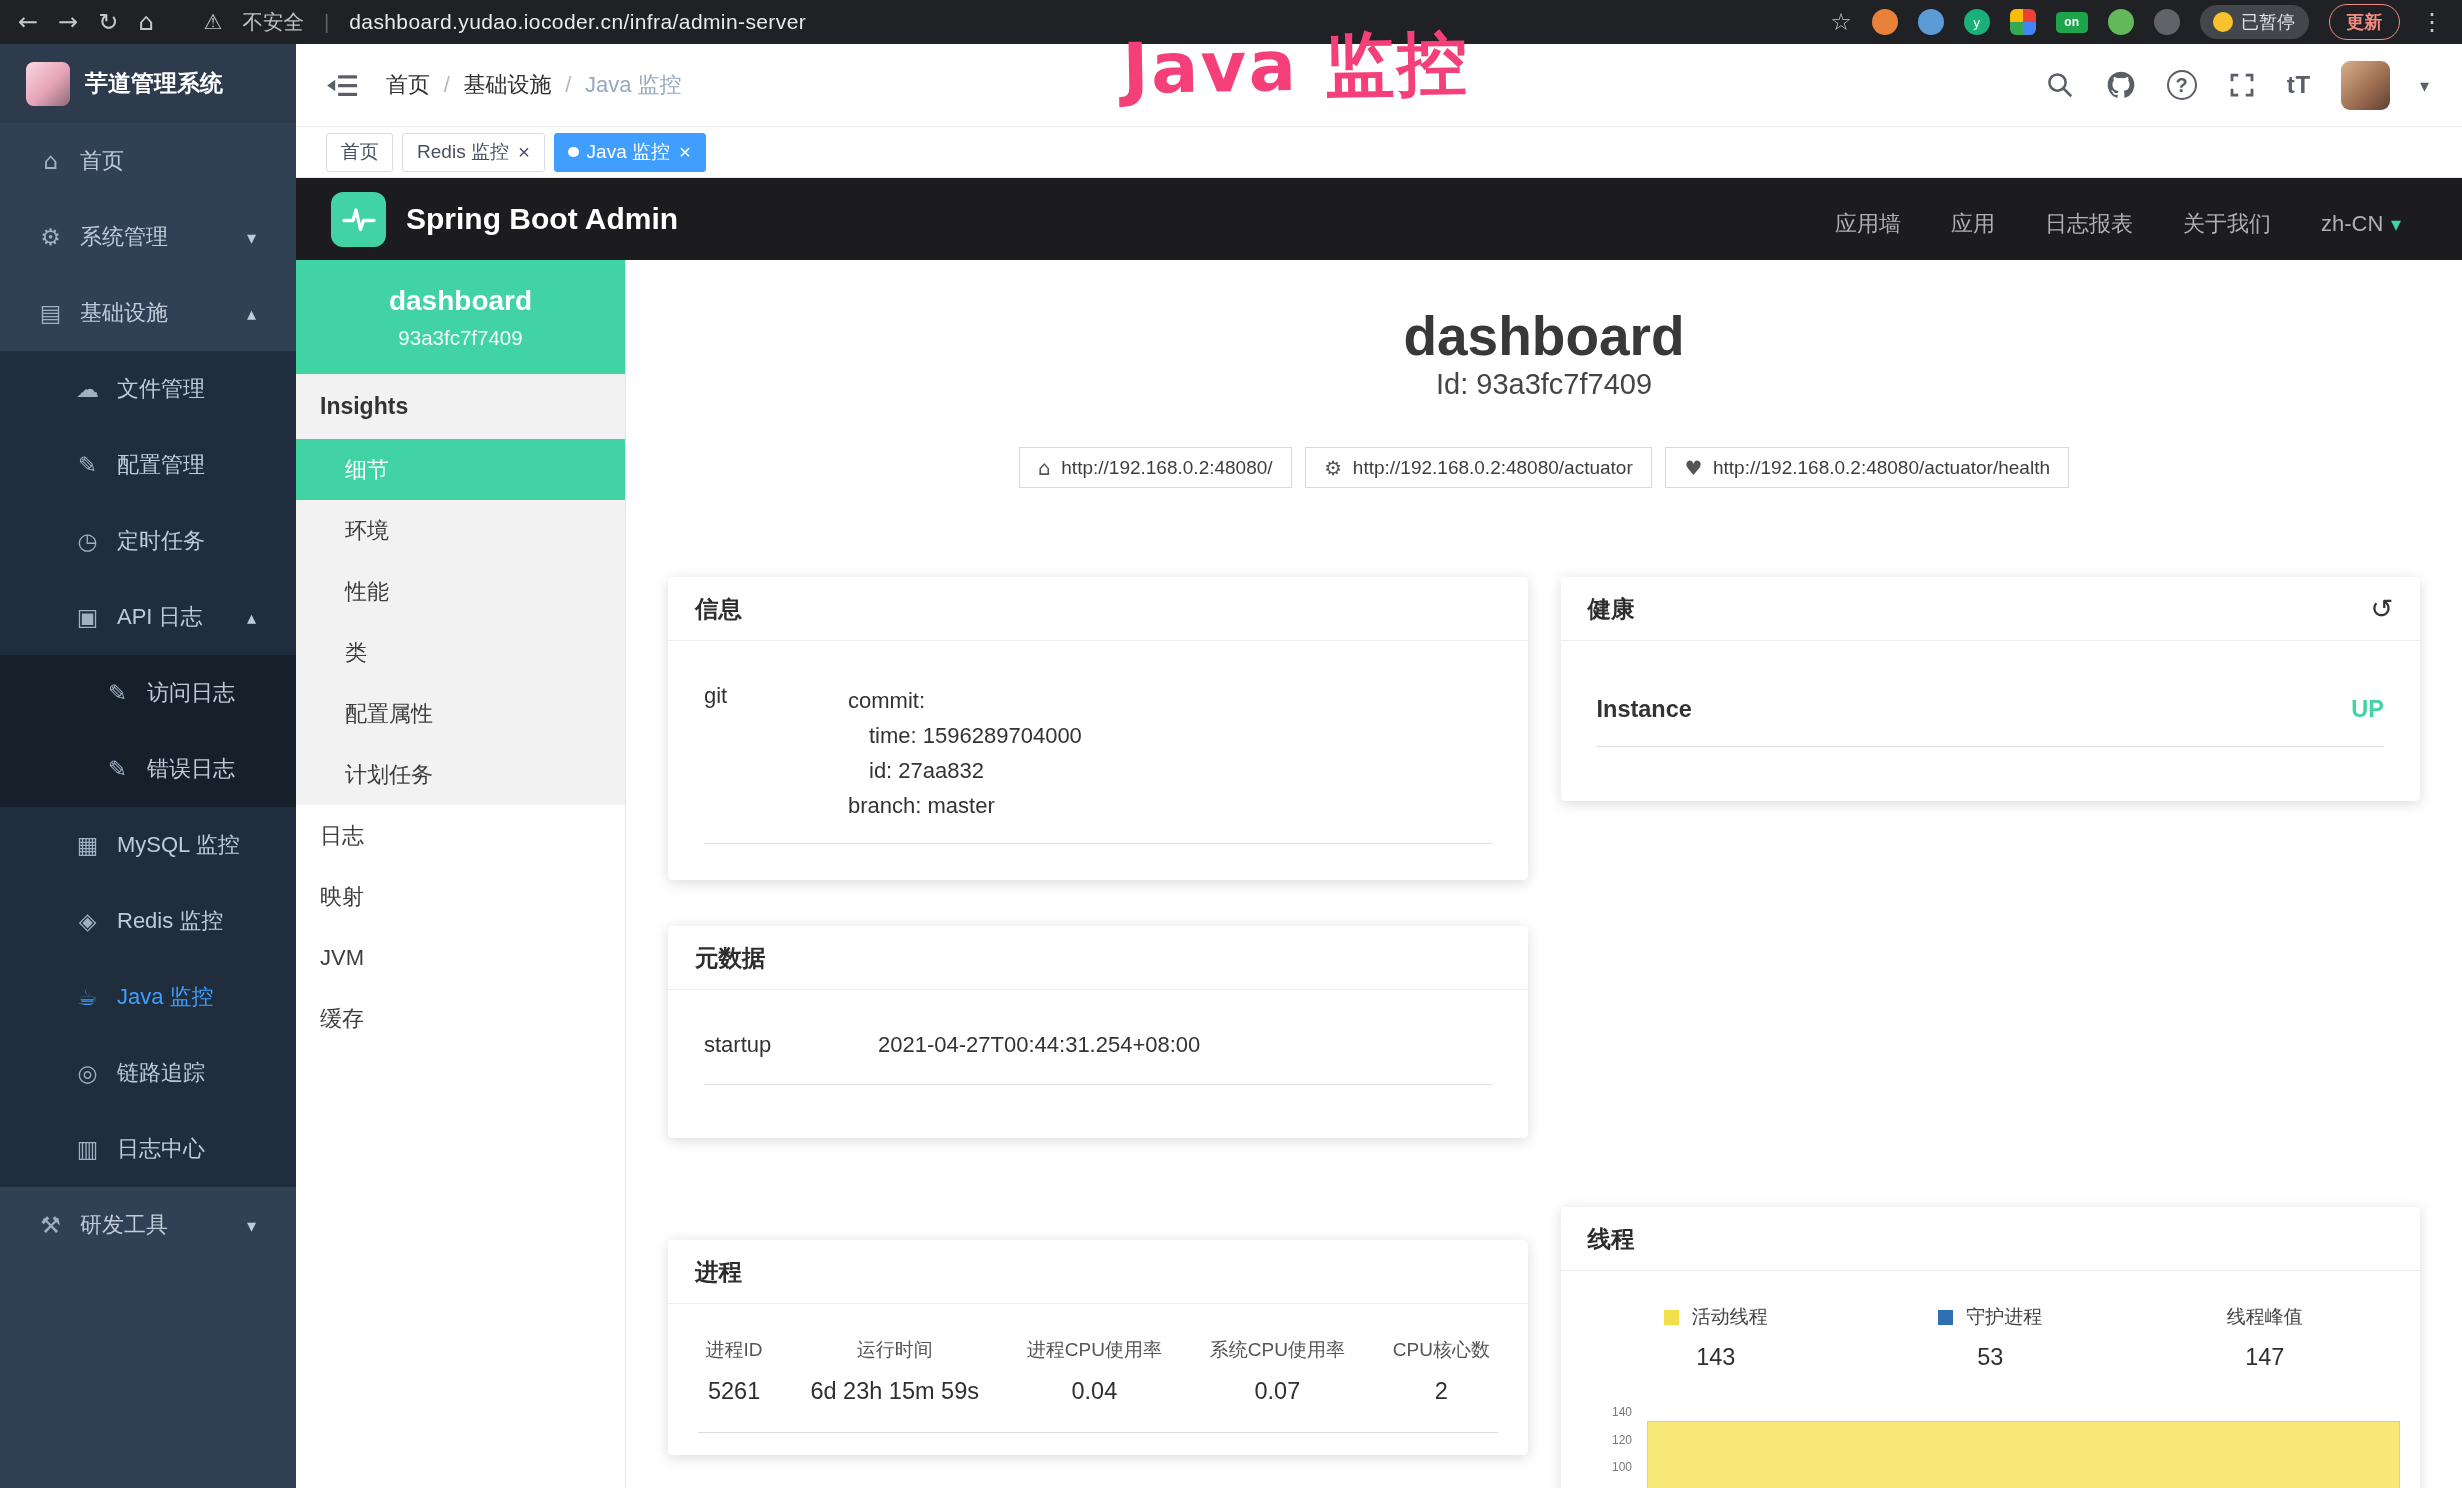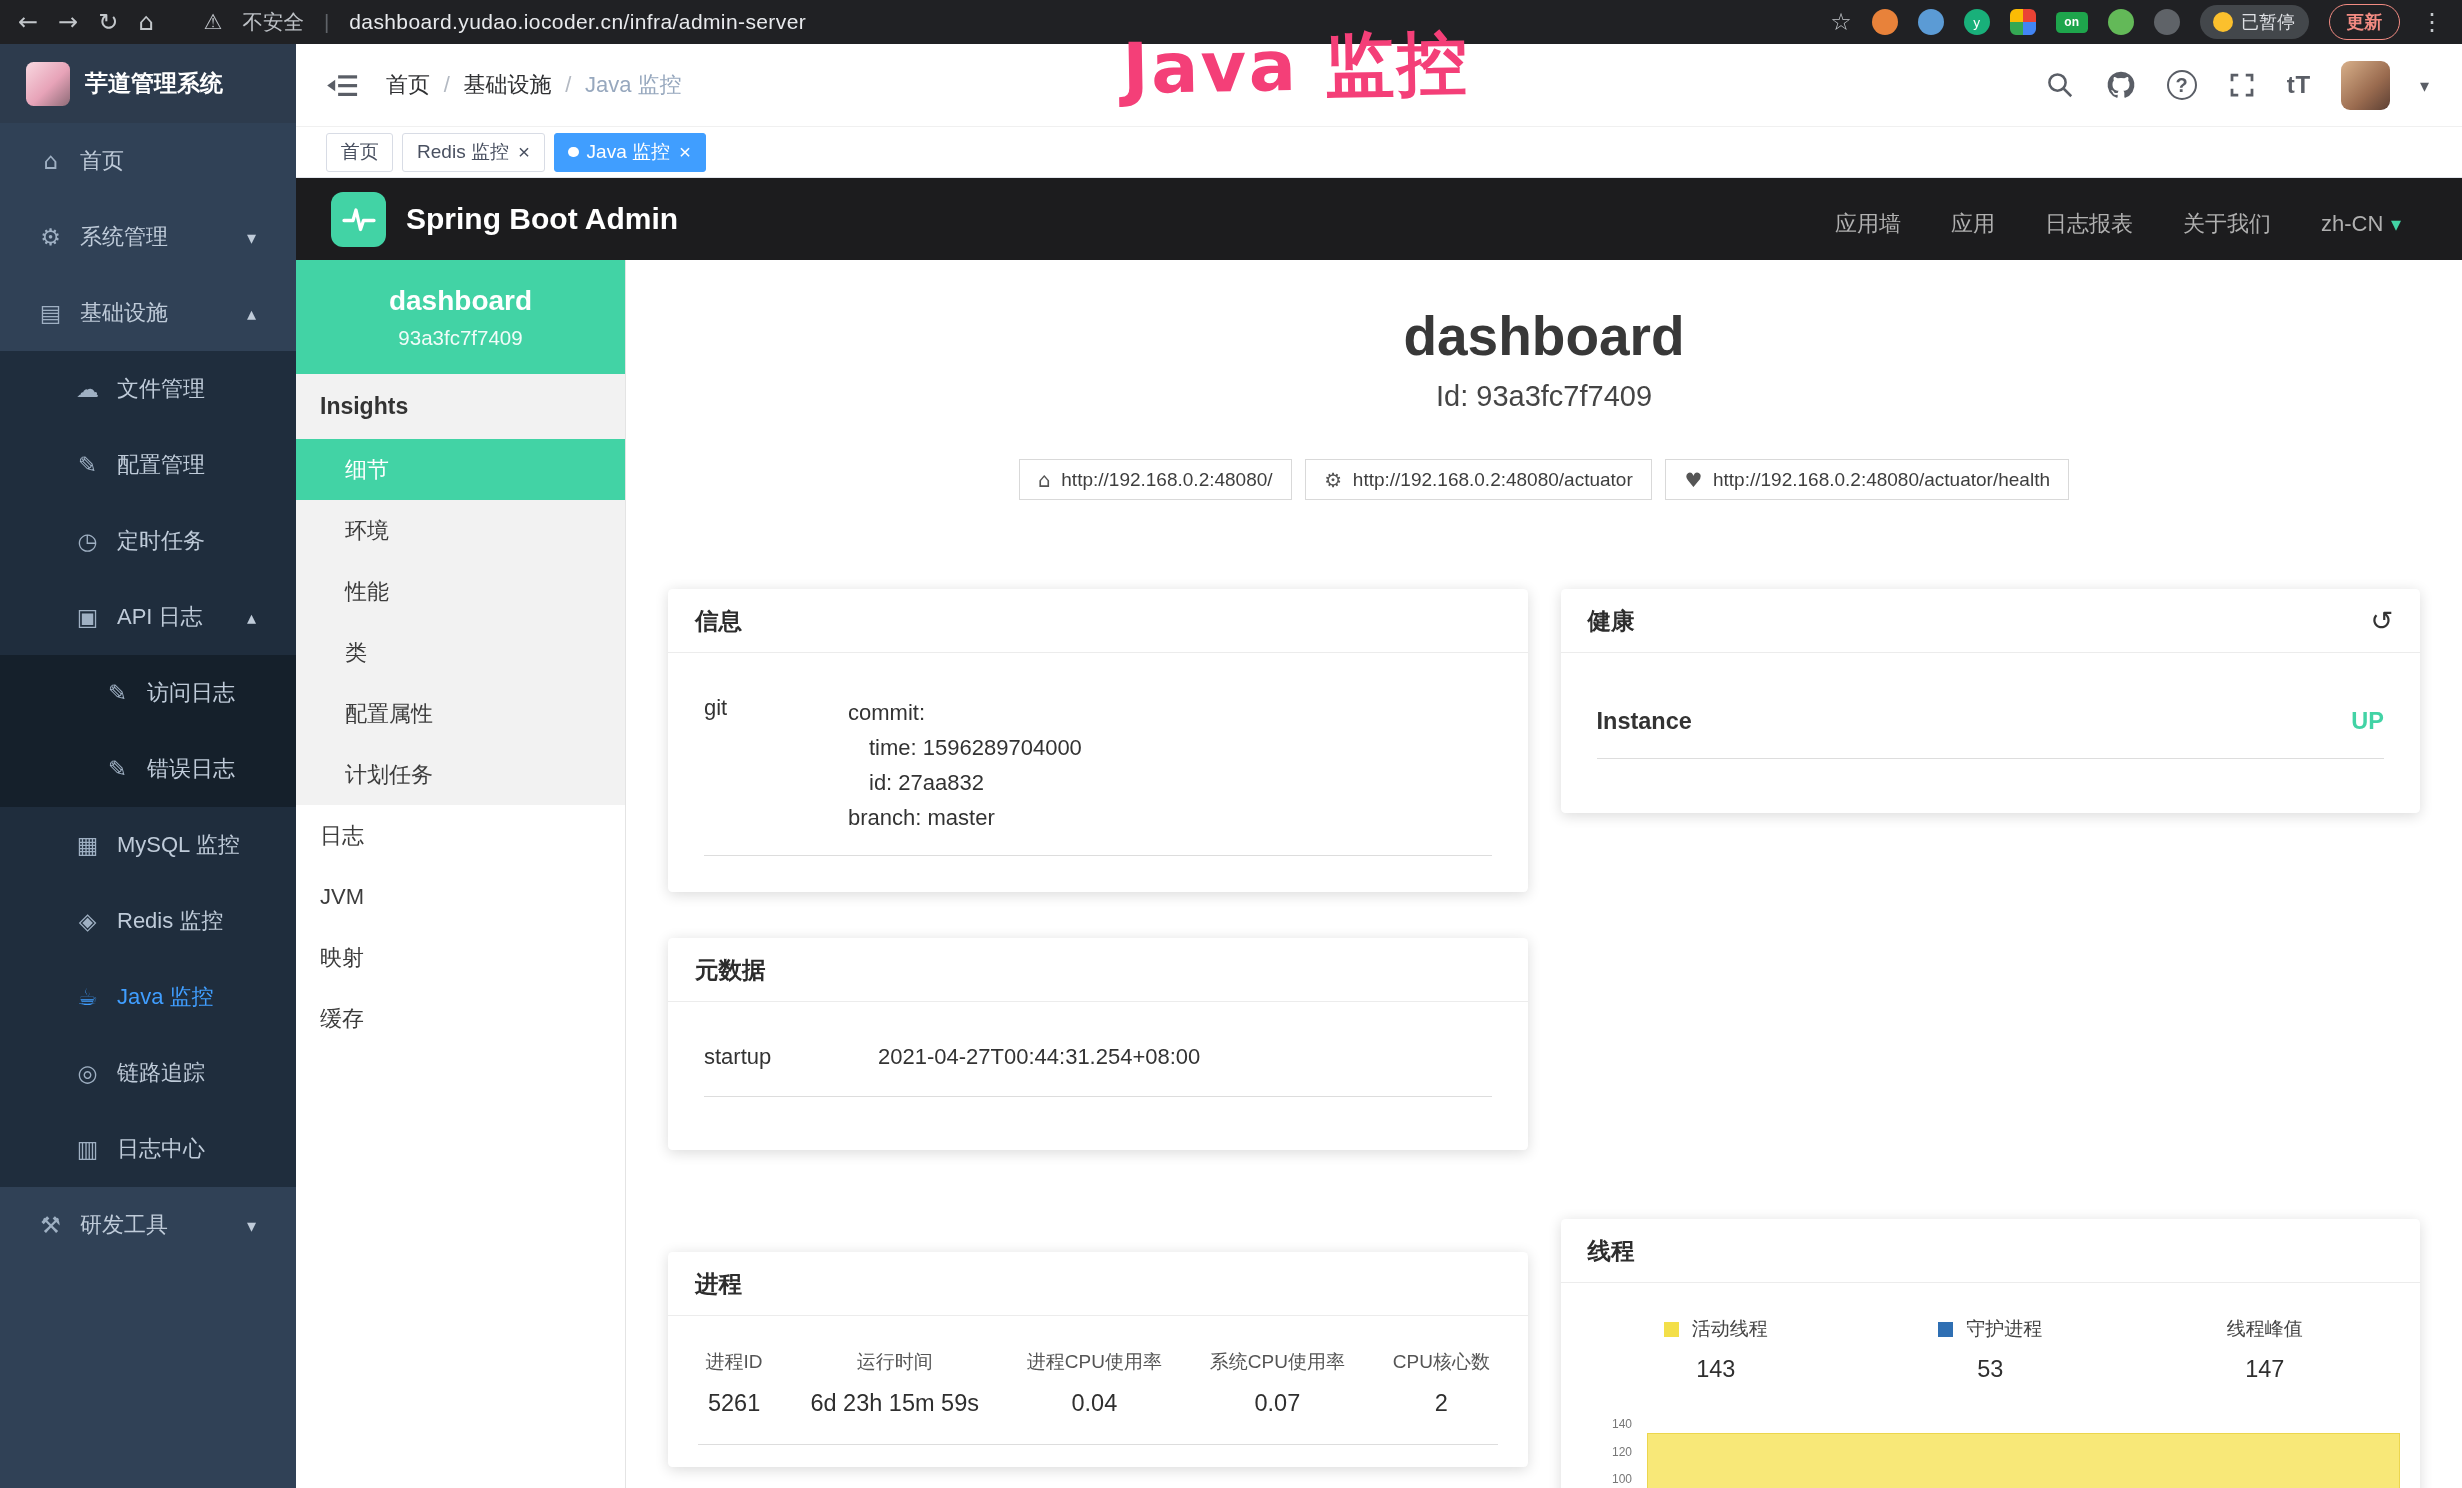--- a/index.html
+++ b/index.html
@@ -83,21 +83,21 @@
   .sba-app-id { font-size:20.5px; color:rgba(255,255,255,.92); }
   .sba-group { background:#f2f2f2; }
   .sba-section { height:65px; display:flex; align-items:center; padding-left:24px; font-size:23px; font-weight:700; color:#333; }
   .sba-item { height:61px; display:flex; align-items:center; padding-left:49px; font-size:22px; color:#3c3c3c; cursor:pointer; }
   .sba-item.active { background:#42d3a5; color:#fff; }
   .sba-root { height:61px; display:flex; align-items:center; padding-left:24px; font-size:22px; color:#3c3c3c; background:#fff; cursor:pointer; }
 
   
   .sba-main { flex:1; min-width:0; padding-top:44px; background:#fff; }
   .inst-title { text-align:center; font-size:55px; font-weight:700; color:#383838; }
-  .inst-id { text-align:center; font-size:29px; color:#454545; margin-top:12px; }
+  .inst-id { text-align:center; font-size:29px; color:#454545; }
   .links-row { display:flex; justify-content:center; gap:13.7px; margin-top:46px; }
   .link-btn { display:flex; align-items:center; gap:10.6px; border:1.5px solid #d9d9d9; background:#fff; height:41px; padding:0 18px; font-size:19px; color:#3e3e3e; cursor:pointer; }
   .link-btn .ico { font-size:20px; color:#555; }
 
   .cards { display:flex; gap:33px; margin:89px 42px 0 42px; align-items:flex-start; }
   .col { flex:1; min-width:0; }
   .card { background:#fff; border-radius:4.6px; box-shadow:0 2.3px 13.7px rgba(0,0,0,.14); overflow:hidden; }
   .card-h { height:64px; display:flex; align-items:center; justify-content:space-between; padding:0 27px; border-bottom:1.5px solid #ececec; font-size:23.5px; font-weight:700; color:#2d2d2d; }
   .history-ico { font-size:27px; color:#333; font-weight:400; cursor:pointer; }
 
@@ -346,22 +346,22 @@
             <div class="sba-group">
               <div class="sba-section">Insights</div>
               <div class="sba-item active">细节</div>
               <div class="sba-item">环境</div>
               <div class="sba-item">性能</div>
               <div class="sba-item">类</div>
               <div class="sba-item">配置属性</div>
               <div class="sba-item">计划任务</div>
             </div>
             <div class="sba-root">日志</div>
+            <div class="sba-root">映射</div>
             <div class="sba-root">JVM</div>
-            <div class="sba-root">映射</div>
             <div class="sba-root">缓存</div>
           </aside>
 
           <main class="sba-main">
             <div class="inst-title">dashboard</div>
             <div class="inst-id">Id: 93a3fc7f7409</div>
 
             <div class="links-row">
               <span class="link-btn">
                 <span class="ico">⌂</span>

